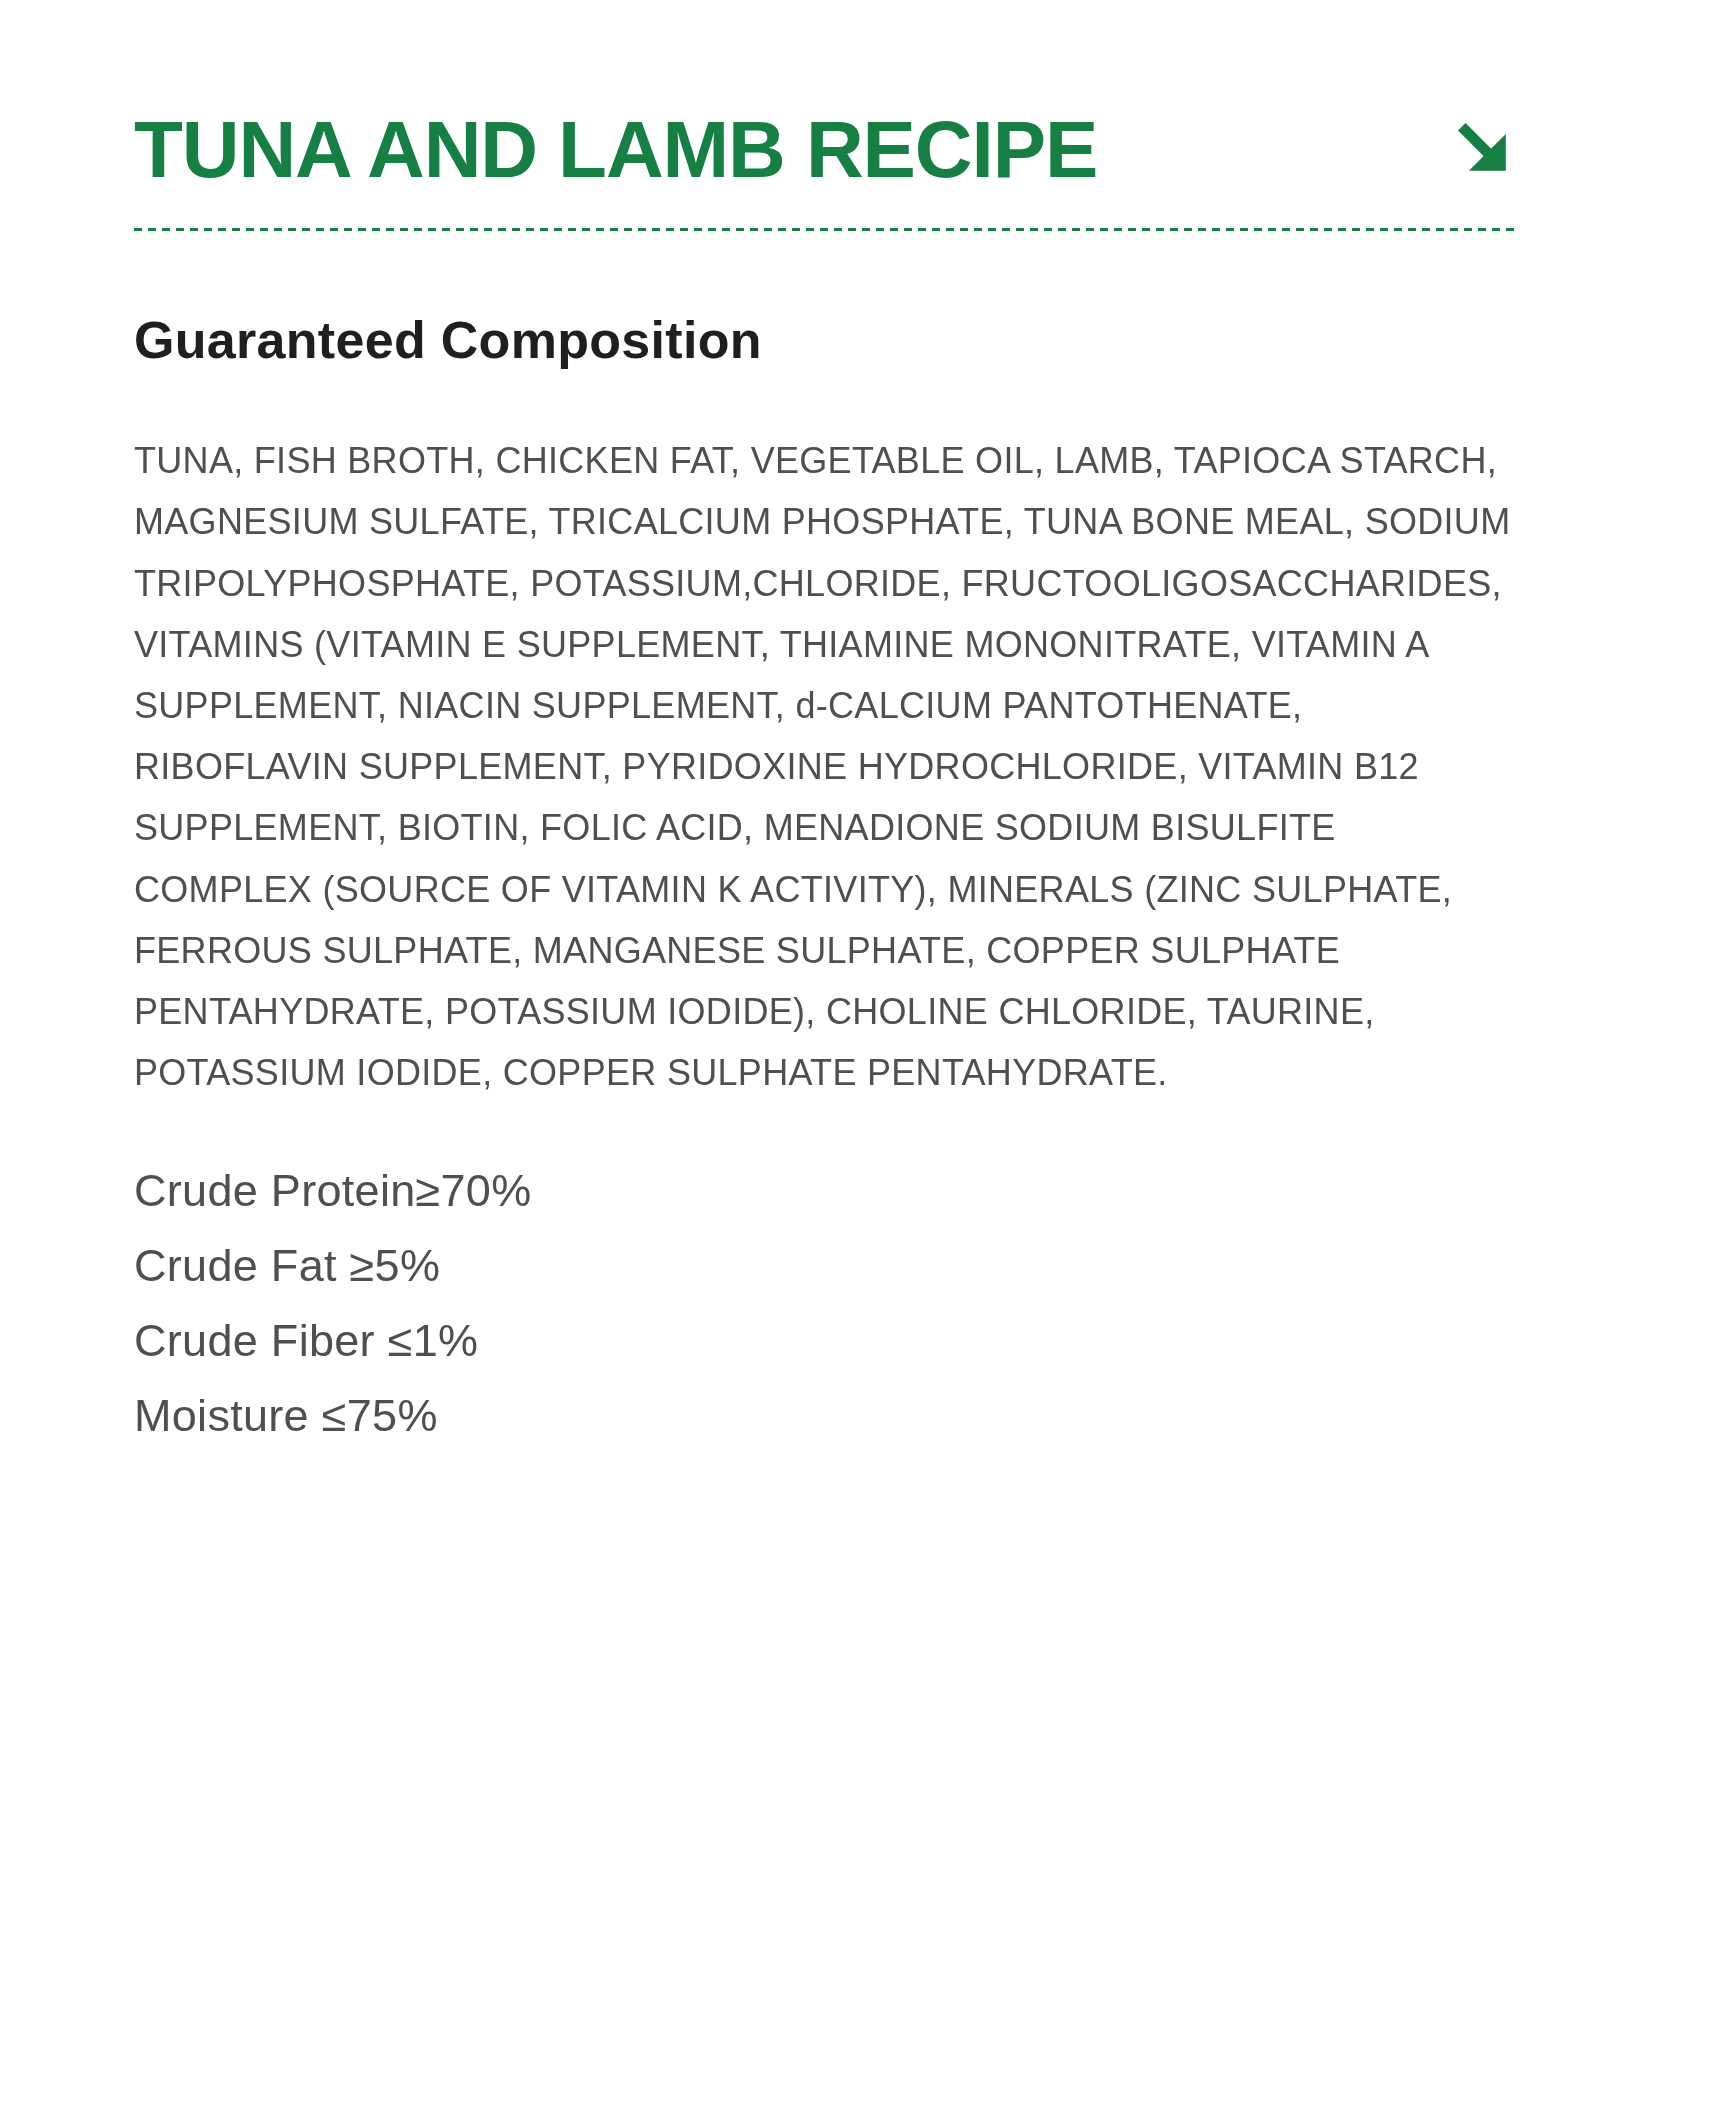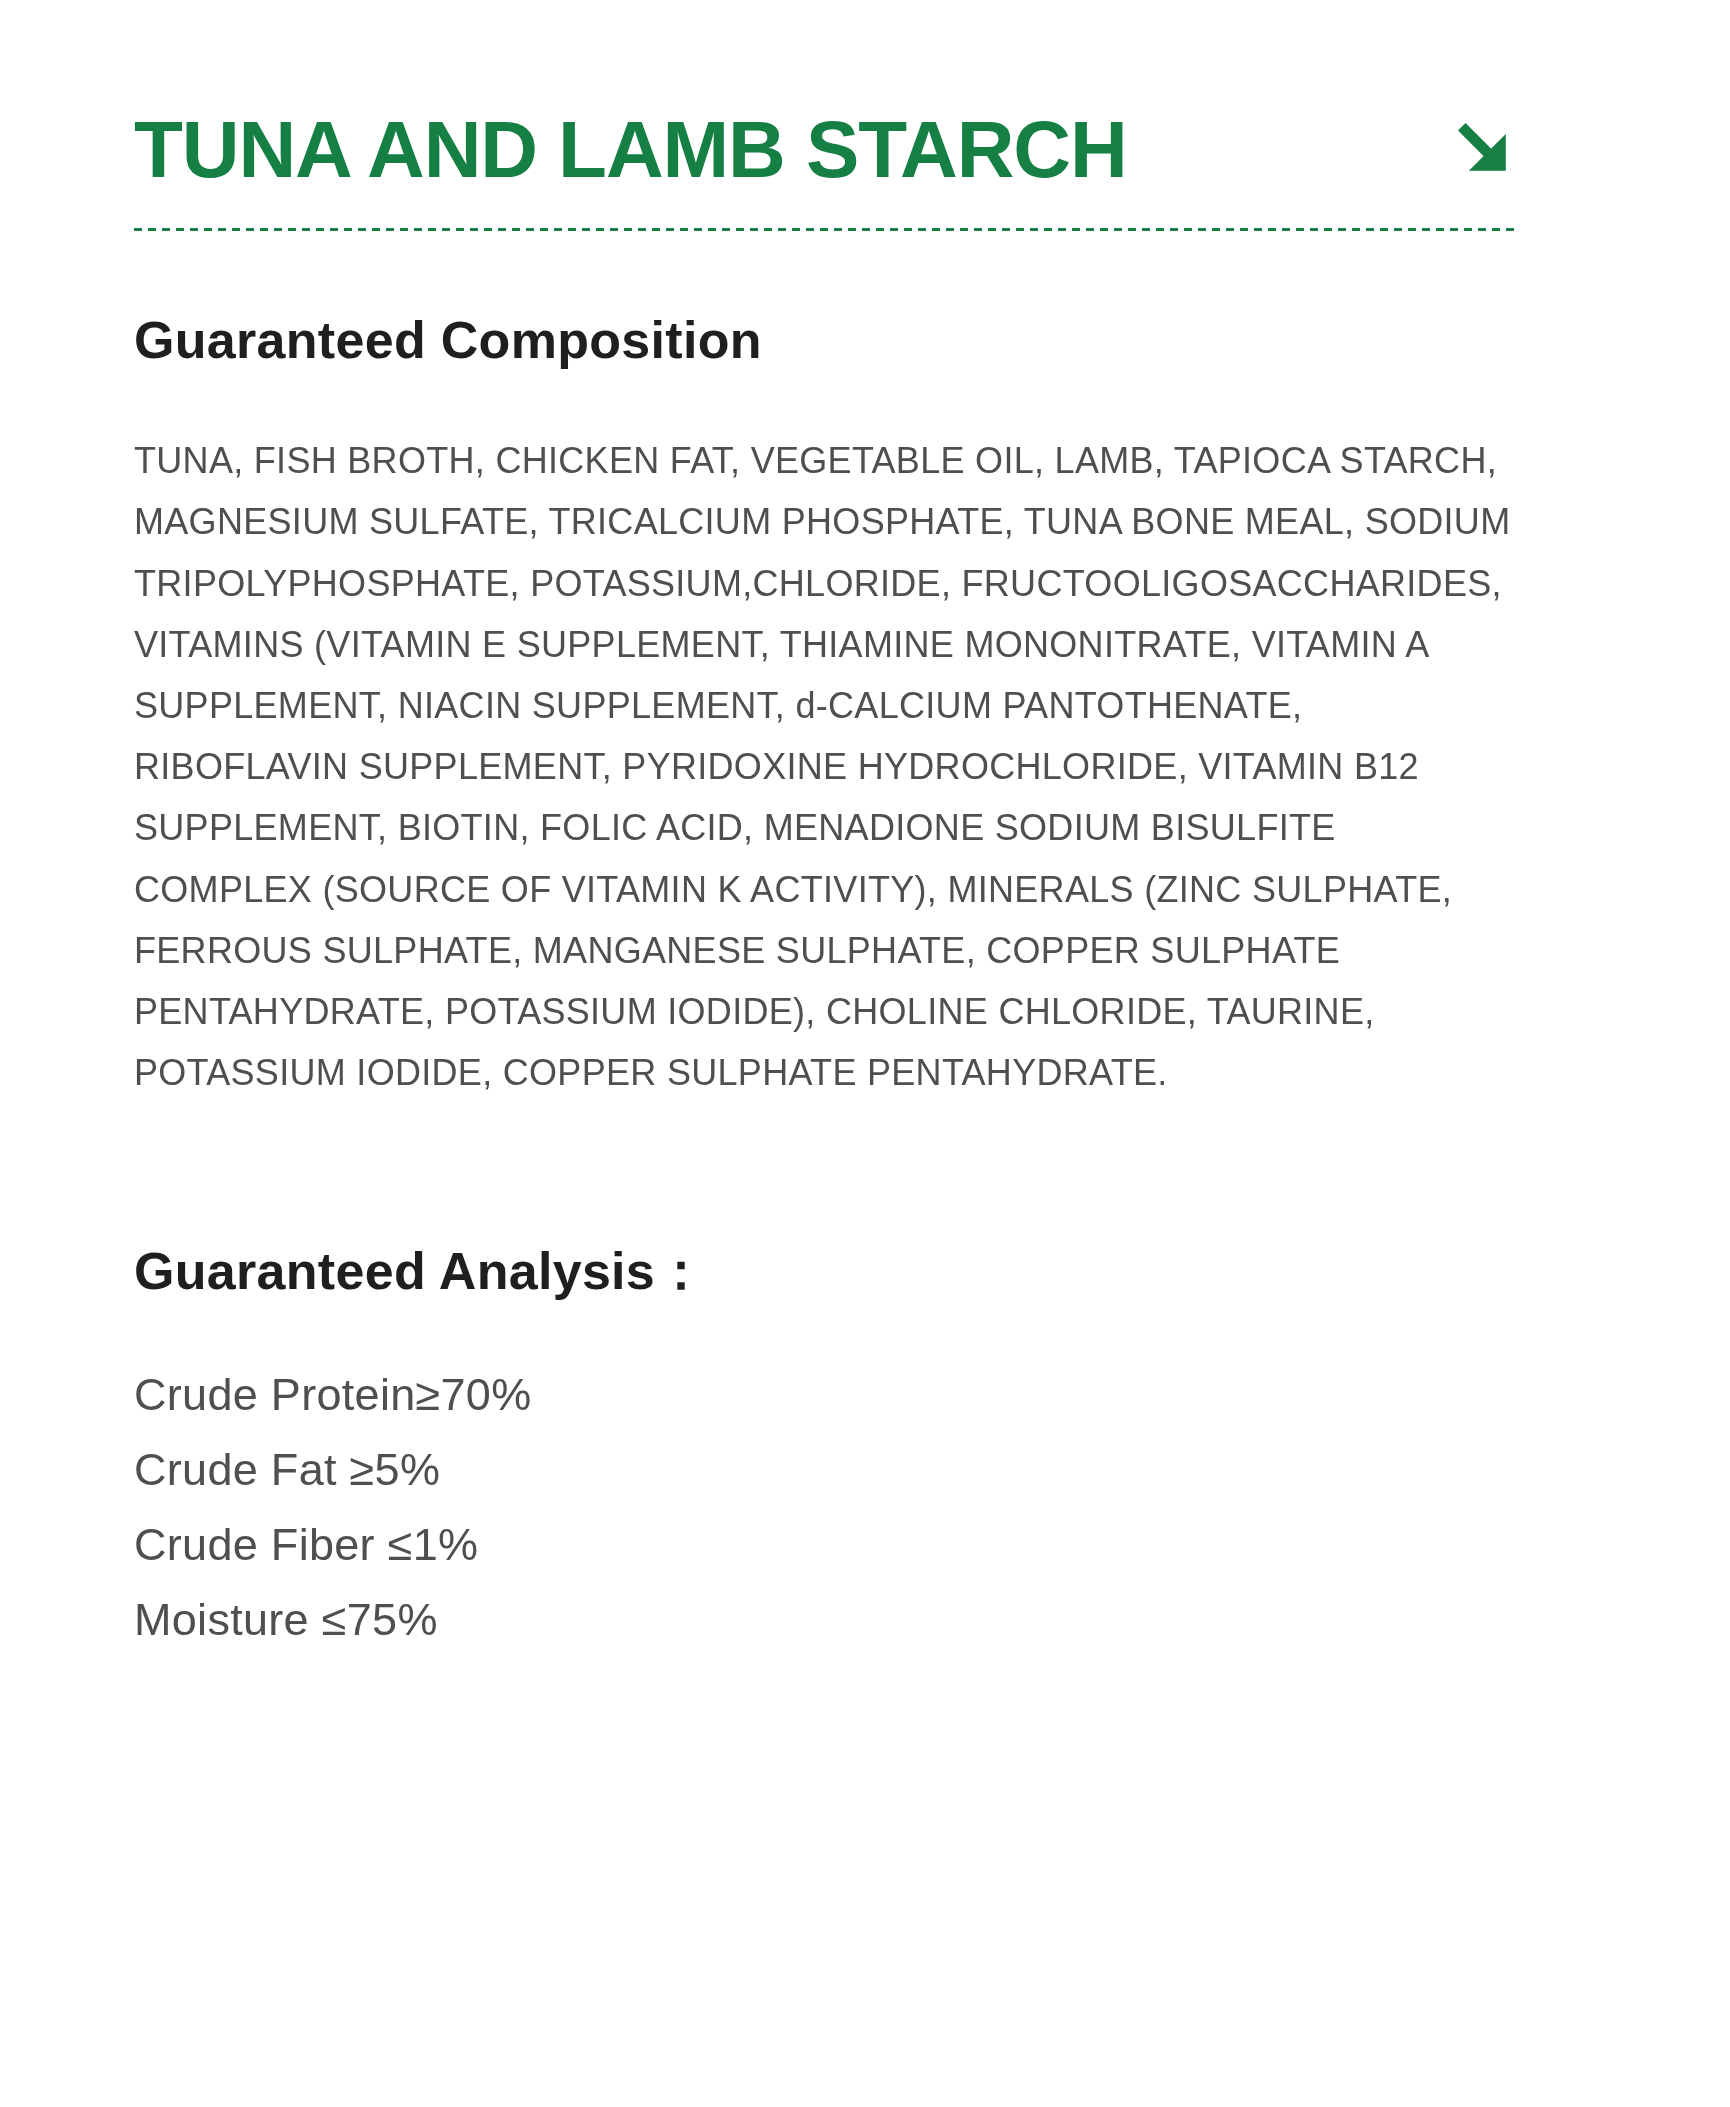--- a/index.html
+++ b/index.html
@@ -82,36 +82,35 @@
     color: #4f4f4f;
     font-weight: 400;
   }
 </style>
 </head>
 <body>
 
 <div class="page">
 
   <div class="header-row">
-    <h1 class="title">TUNA AND LAMB STARCH</h1>
+    <h1 class="title">TUNA AND LAMB RECIPE</h1>
     <span class="arrow-wrap">
       <svg viewBox="0 0 100 100" aria-hidden="true">
         <path d="M18 18 L64 64" stroke="#157f44" stroke-width="15" fill="none"></path>
         <path d="M80 28 L80 80 L28 80 Z" fill="#157f44"></path>
       </svg>
     </span>
   </div>
 
   <div class="dashed-rule"></div>
 
   <h2 class="section-heading">Guaranteed Composition</h2>
 
   <p class="ingredients-text">TUNA, FISH BROTH, CHICKEN FAT, VEGETABLE OIL, LAMB, TAPIOCA STARCH, MAGNESIUM SULFATE, TRICALCIUM PHOSPHATE, TUNA BONE MEAL, SODIUM TRIPOLYPHOSPHATE, POTASSIUM,CHLORIDE, FRUCTOOLIGOSACCHARIDES, VITAMINS (VITAMIN E SUPPLEMENT, THIAMINE MONONITRATE, VITAMIN A SUPPLEMENT, NIACIN SUPPLEMENT, d-CALCIUM PANTOTHENATE, RIBOFLAVIN SUPPLEMENT, PYRIDOXINE HYDROCHLORIDE, VITAMIN B12 SUPPLEMENT, BIOTIN, FOLIC ACID, MENADIONE SODIUM BISULFITE COMPLEX (SOURCE OF VITAMIN K ACTIVITY), MINERALS (ZINC SULPHATE, FERROUS SULPHATE, MANGANESE SULPHATE, COPPER SULPHATE PENTAHYDRATE, POTASSIUM IODIDE), CHOLINE CHLORIDE, TAURINE, POTASSIUM IODIDE, COPPER SULPHATE PENTAHYDRATE.</p>
 
-  <h2 class="section-heading analysis-heading">Guaranteed Analysis：</h2>
 
   <div class="analysis-list">
     <div class="analysis-item">Crude Protein≥70%</div>
     <div class="analysis-item">Crude Fat ≥5%</div>
     <div class="analysis-item">Crude Fiber ≤1%</div>
     <div class="analysis-item">Moisture ≤75%</div>
 
   </div>
 
 </div>

